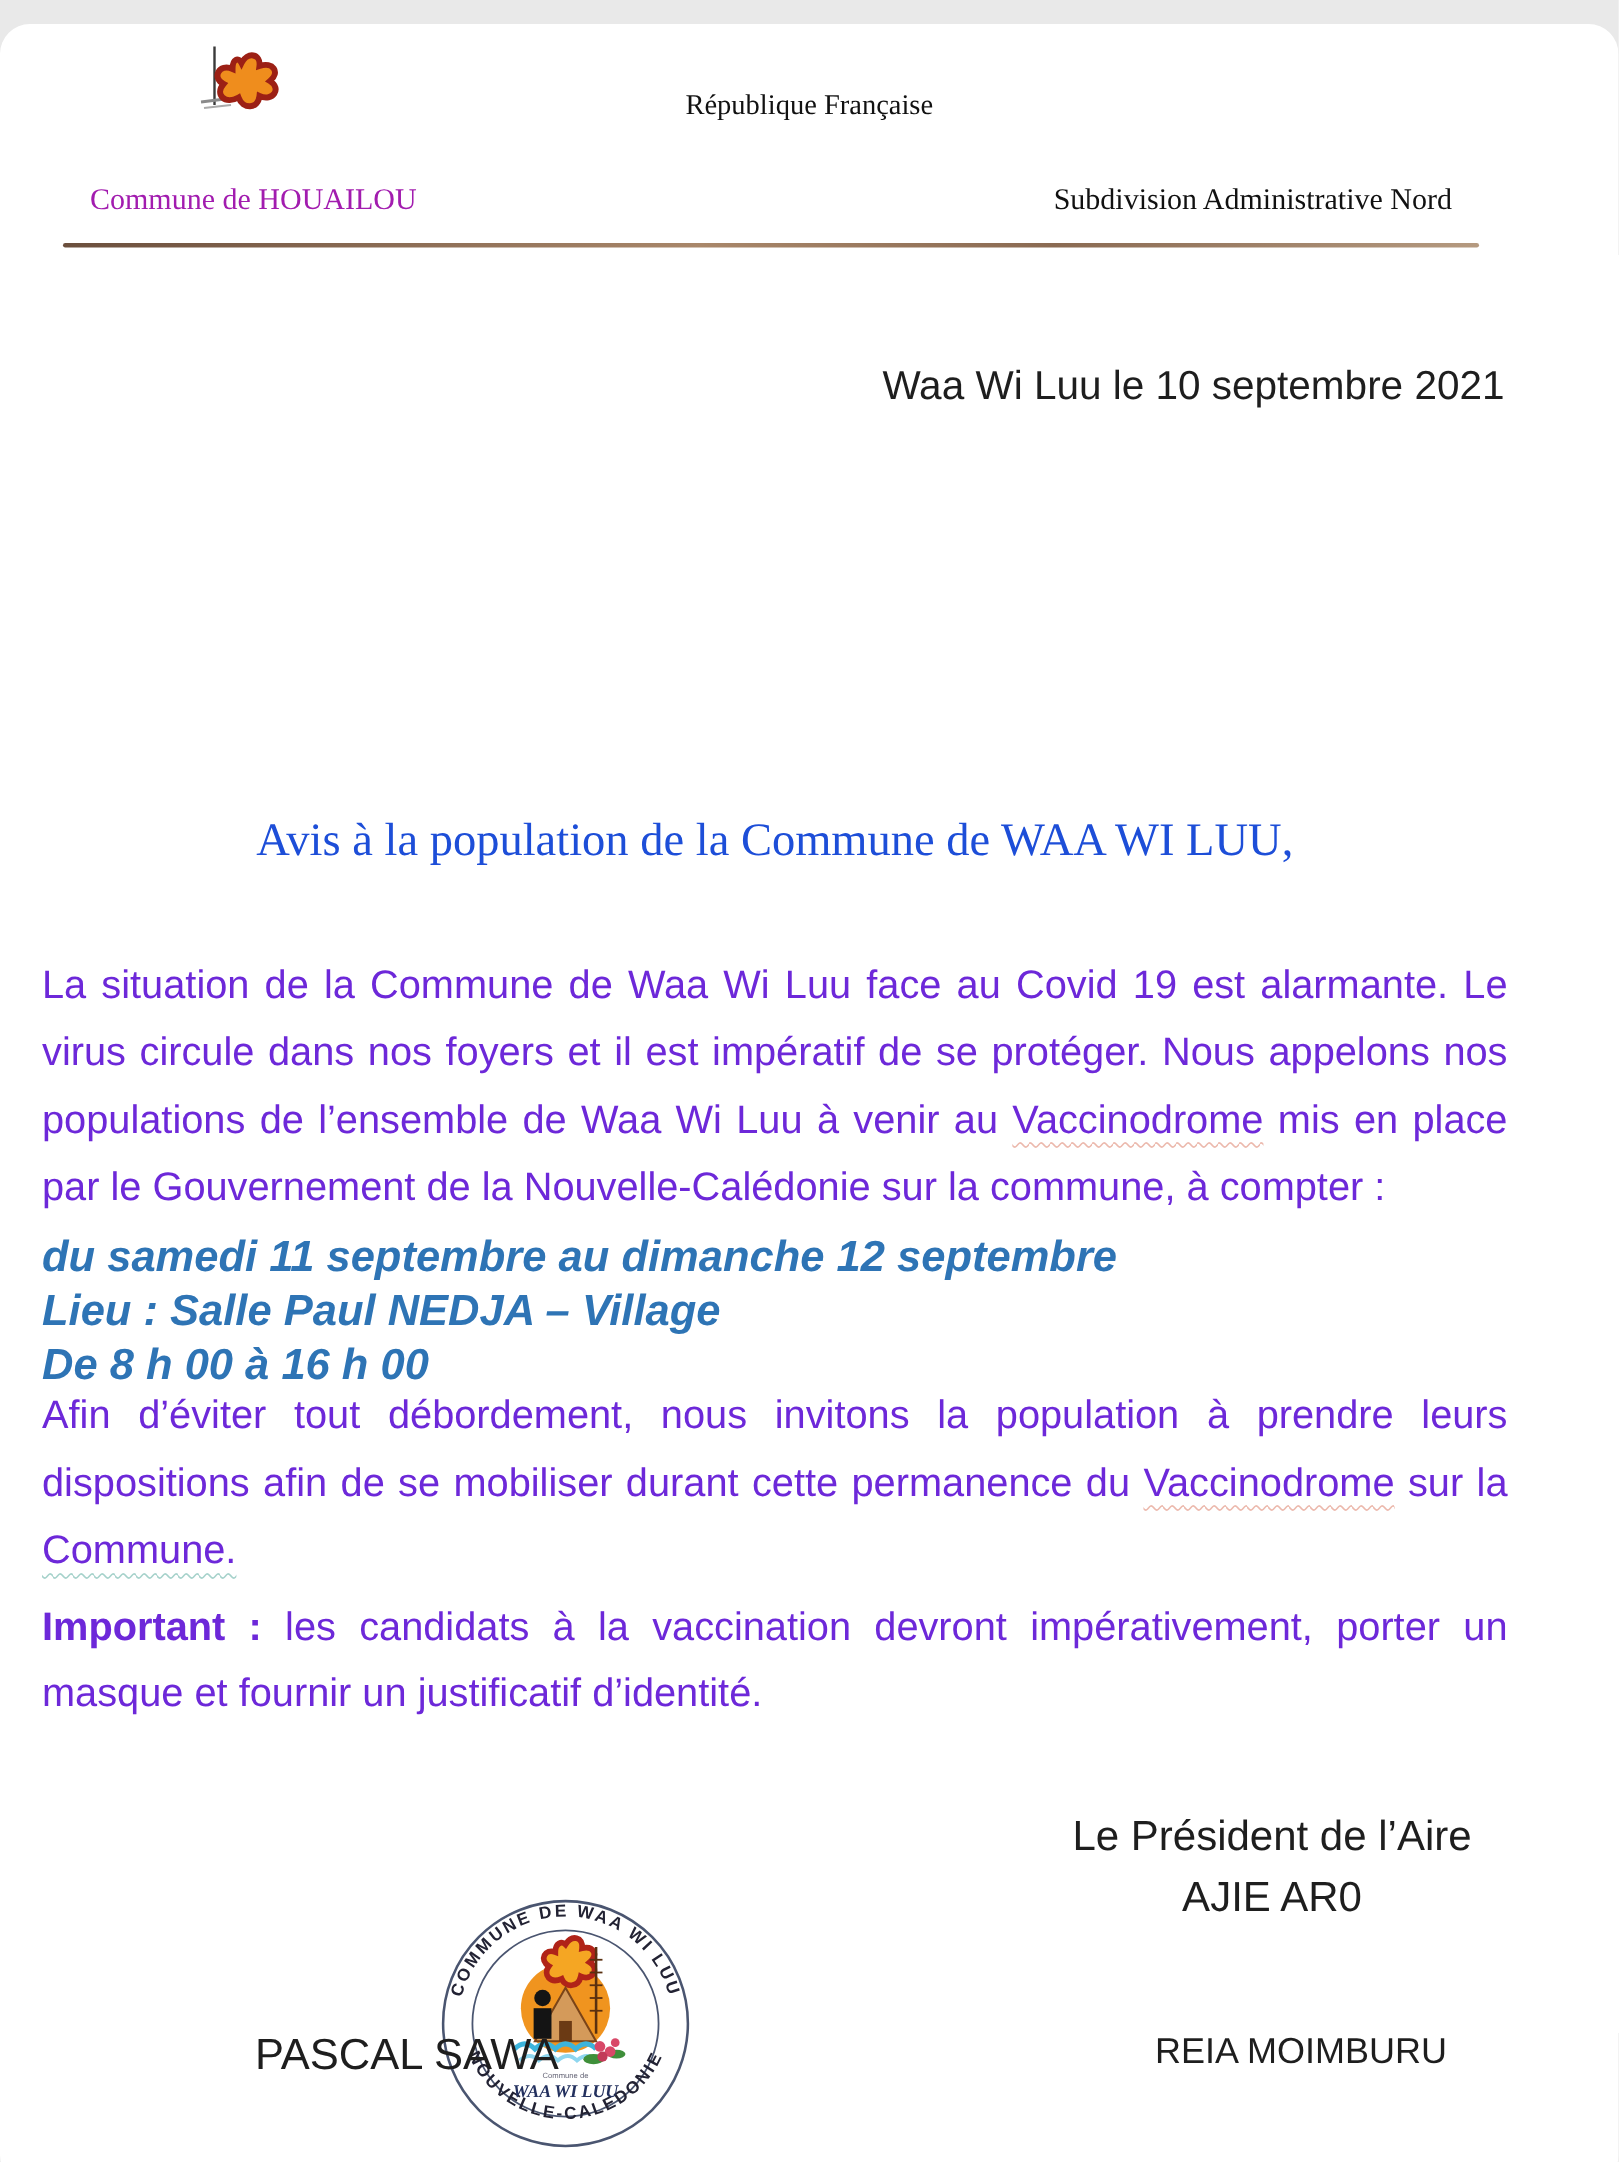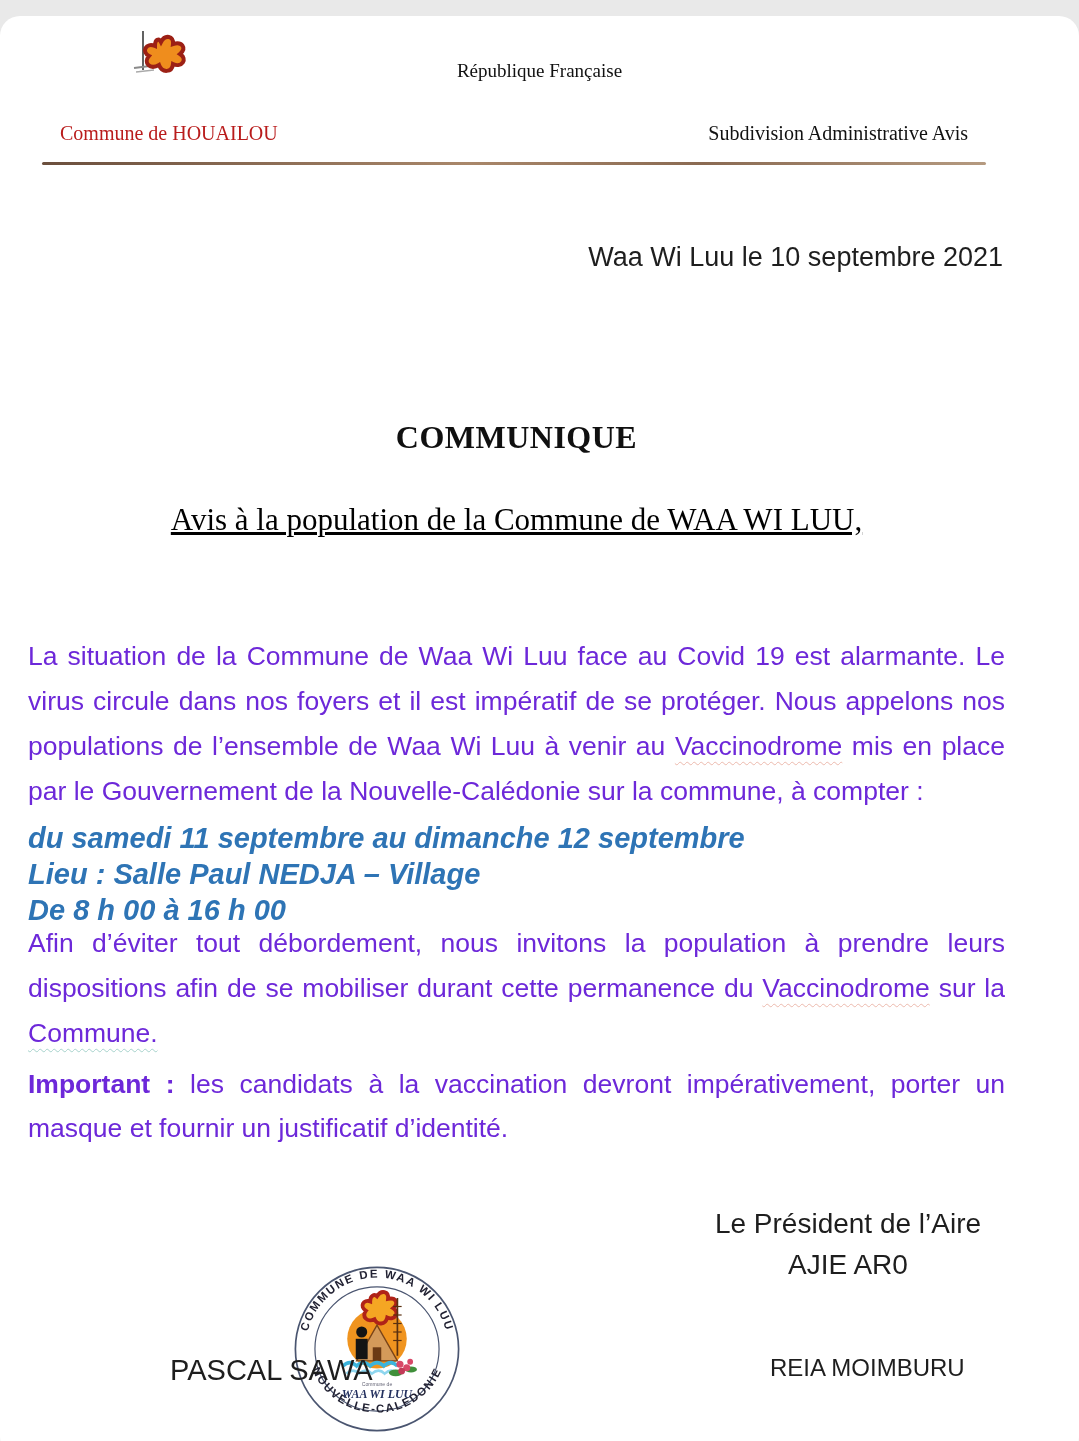--- a/index.html
+++ b/index.html
@@ -11,33 +11,33 @@
     color:#1e1e1e;
     font-family:"Liberation Sans","DejaVu Sans",sans-serif;
     overflow:hidden;
     border-radius:20px;
   }
   .serif{font-family:"Liberation Serif","DejaVu Serif",serif;}
 
   .logo{position:absolute;left:128px;top:12px;}
 
   .republique{position:absolute;top:44px;left:0;width:100%;text-align:center;font-size:19px;color:#111;}
-  .hdr-left{position:absolute;top:106px;left:60px;font-size:20px;color:#b91c1c;}
+  .hdr-left{position:absolute;top:106px;left:60px;font-size:20px;color:#a21caf;}
   .hdr-right{position:absolute;top:106px;right:111px;font-size:20px;color:#111;}
   .rule{
     position:absolute;top:146px;left:42px;width:944px;height:3px;
     background:linear-gradient(to right,#6b4f3d,#a9876a 45%,#8a6a52 70%,#b59a80);
     border-radius:2px;
   }
 
   .date{position:absolute;top:226px;right:76px;font-size:27px;}
 
   .title{position:absolute;top:403px;left:28px;width:977px;text-align:center;
          font-size:32px;font-weight:bold;letter-spacing:.5px;color:#101010;}
-  .salutation{position:absolute;top:486px;left:28px;width:977px;text-align:center;font-size:31px;color:#000000;text-decoration:underline;}
+  .salutation{position:absolute;top:526px;left:28px;width:977px;text-align:center;font-size:31px;color:#1d4ed8;}
 
   .body{position:absolute;left:28px;width:977px;margin:0;
         font-size:26.5px;line-height:45px;text-align:justify;color:#6d28d9;}
   .p1{top:618px;}
   .p2{top:905px;}
   .imp{top:1046px;line-height:44px;}
   .bold{font-weight:bold;}
 
   .sp-red{text-decoration:underline;text-decoration-style:wavy;text-decoration-color:#ecb9ad;text-decoration-thickness:1px;text-underline-offset:6px;}
   .sp-teal{text-decoration:underline;text-decoration-style:wavy;text-decoration-color:#a6d2cb;text-decoration-thickness:1px;text-underline-offset:6px;}
@@ -62,26 +62,25 @@
   <svg class="logo" width="66" height="52" viewBox="0 0 66 52">
     <line x1="15" y1="3" x2="15" y2="42" stroke="#3a3a3a" stroke-width="1.6"></line>
     <line x1="6" y1="40" x2="30" y2="37" stroke="#8a8a8a" stroke-width="2"></line>
     <line x1="8" y1="44" x2="26" y2="42" stroke="#aaaaaa" stroke-width="1.5"></line>
     <path d="M33,14 C37,6 46,8 45,16 C54,13 59,20 52,26 C60,31 54,40 45,36 C44,45 34,45 31,37 C22,42 15,35 21,28 C13,24 18,14 27,18 C27,11 31,10 33,14 Z" fill="#ef8d1d" stroke="#9c2015" stroke-width="4"></path>
   </svg>
 
   <div class="republique serif">République Française</div>
 
   <div class="hdr-left serif">Commune de HOUAILOU</div>
-  <div class="hdr-right serif">Subdivision Administrative Avis</div>
+  <div class="hdr-right serif">Subdivision Administrative Nord</div>
   <div class="rule"></div>
 
   <div class="date">Waa Wi Luu le 10 septembre 2021</div>
 
-  <div class="title serif">COMMUNIQUE</div>
 
   <div class="salutation serif">Avis à la population de la Commune de WAA WI LUU,</div>
 
   <p class="body p1"><span>La situation de la Commune de Waa Wi Luu face au Covid 19 est alarmante. Le virus circule dans nos foyers et il est impératif de se protéger. Nous appelons nos populations de l’ensemble de Waa Wi Luu à venir au </span><span class="sp-red">Vaccinodrome</span><span> mis en place par le Gouvernement de la Nouvelle-Calédonie sur la commune, à compter :</span></p>
 
   <div class="notice" style="color:#2e74b5;">
     <div>du samedi 11 septembre au dimanche 12 septembre</div>
     <div>Lieu : Salle Paul NEDJA – Village</div>
     <div>De 8 h 00 à 16 h 00</div>
   </div>

